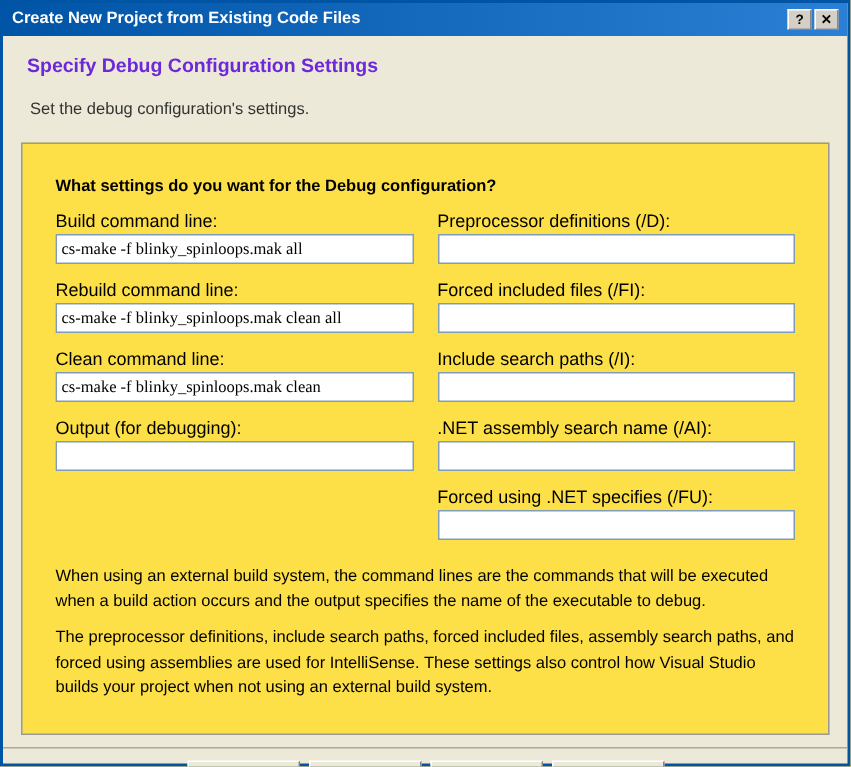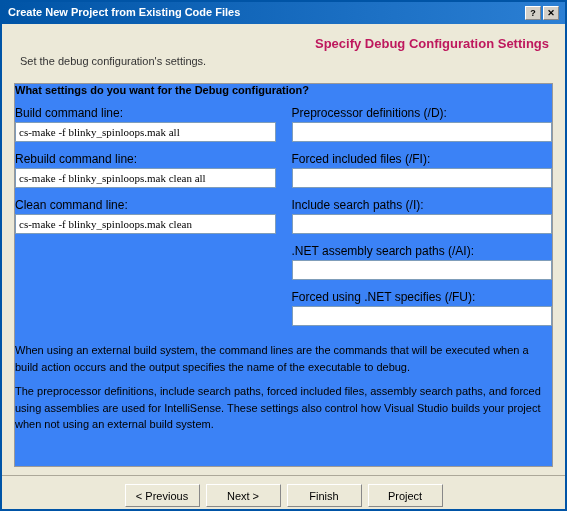--- a/index.html
+++ b/index.html
@@ -71,37 +71,36 @@
     }
 
     .header-section {
       padding: 12px 16px 8px 16px;
       border-bottom: none;
     }
 
     .header-title {
       font-size: 13px;
       font-weight: bold;
-      color: #be185d;
-      margin-bottom: 4px;
-      text-align: right;
+      color: #6d28d9;
+      margin-bottom: 16px;
     }
 
     .header-subtitle {
       font-size: 11px;
       color: #333;
       margin-left: 2px;
     }
 
     .main-content {
       flex: 1;
-      background: #3b82f6;
+      background: #fde047;
       margin: 8px 12px;
       border: 1px solid #999;
-      padding: 0;
+      padding: 22px;
       display: flex;
       flex-direction: column;
     }
 
     .section-question {
       font-size: 11px;
       font-weight: bold;
       color: #000;
       margin-bottom: 10px;
     }
@@ -207,37 +206,41 @@
             <input class="field-input" type="text" value="cs-make -f blinky_spinloops.mak all" style="">
           </div>
           <div class="field-group">
             <label class="field-label">Rebuild command line:</label>
             <input class="field-input" type="text" value="cs-make -f blinky_spinloops.mak clean all" style="">
           </div>
           <div class="field-group">
             <label class="field-label">Clean command line:</label>
             <input class="field-input" type="text" value="cs-make -f blinky_spinloops.mak clean" style="">
           </div>
+          <div class="field-group">
+            <label class="field-label">Output (for debugging):</label>
+            <input class="field-input" type="text" style="">
+          </div>
         </div>
 
         <div class="right-col">
           <div class="field-group">
             <label class="field-label">Preprocessor definitions (/D):</label>
             <input class="field-input" type="text" style="">
           </div>
           <div class="field-group">
             <label class="field-label">Forced included files (/FI):</label>
             <input class="field-input" type="text" style="">
           </div>
           <div class="field-group">
             <label class="field-label">Include search paths (/I):</label>
             <input class="field-input" type="text" style="">
           </div>
           <div class="field-group">
-            <label class="field-label">.NET assembly search paths (/AI):</label>
+            <label class="field-label">.NET assembly search name (/AI):</label>
             <input class="field-input" type="text" style="">
           </div>
           <div class="field-group">
             <label class="field-label">Forced using .NET specifies (/FU):</label>
             <input class="field-input" type="text" style="">
           </div>
         </div>
       </div>
 
       <div class="description-text" style="margin-top:12px;">When using an external build system, the command lines are the commands that will be executed when a build action occurs and the output specifies the name of the executable to debug.</div>

